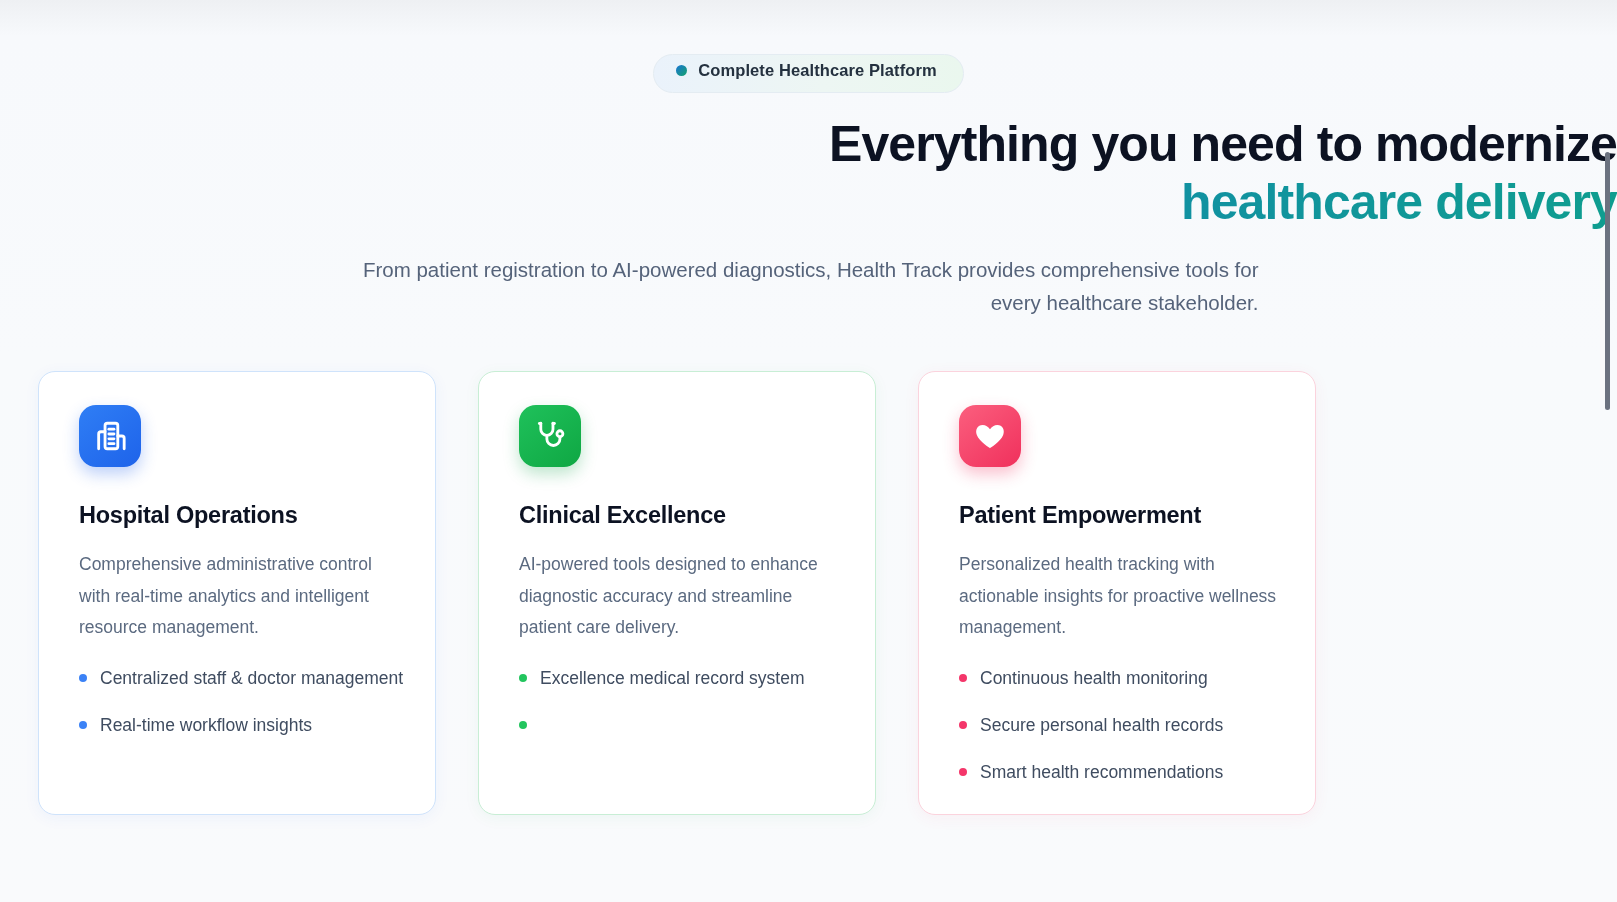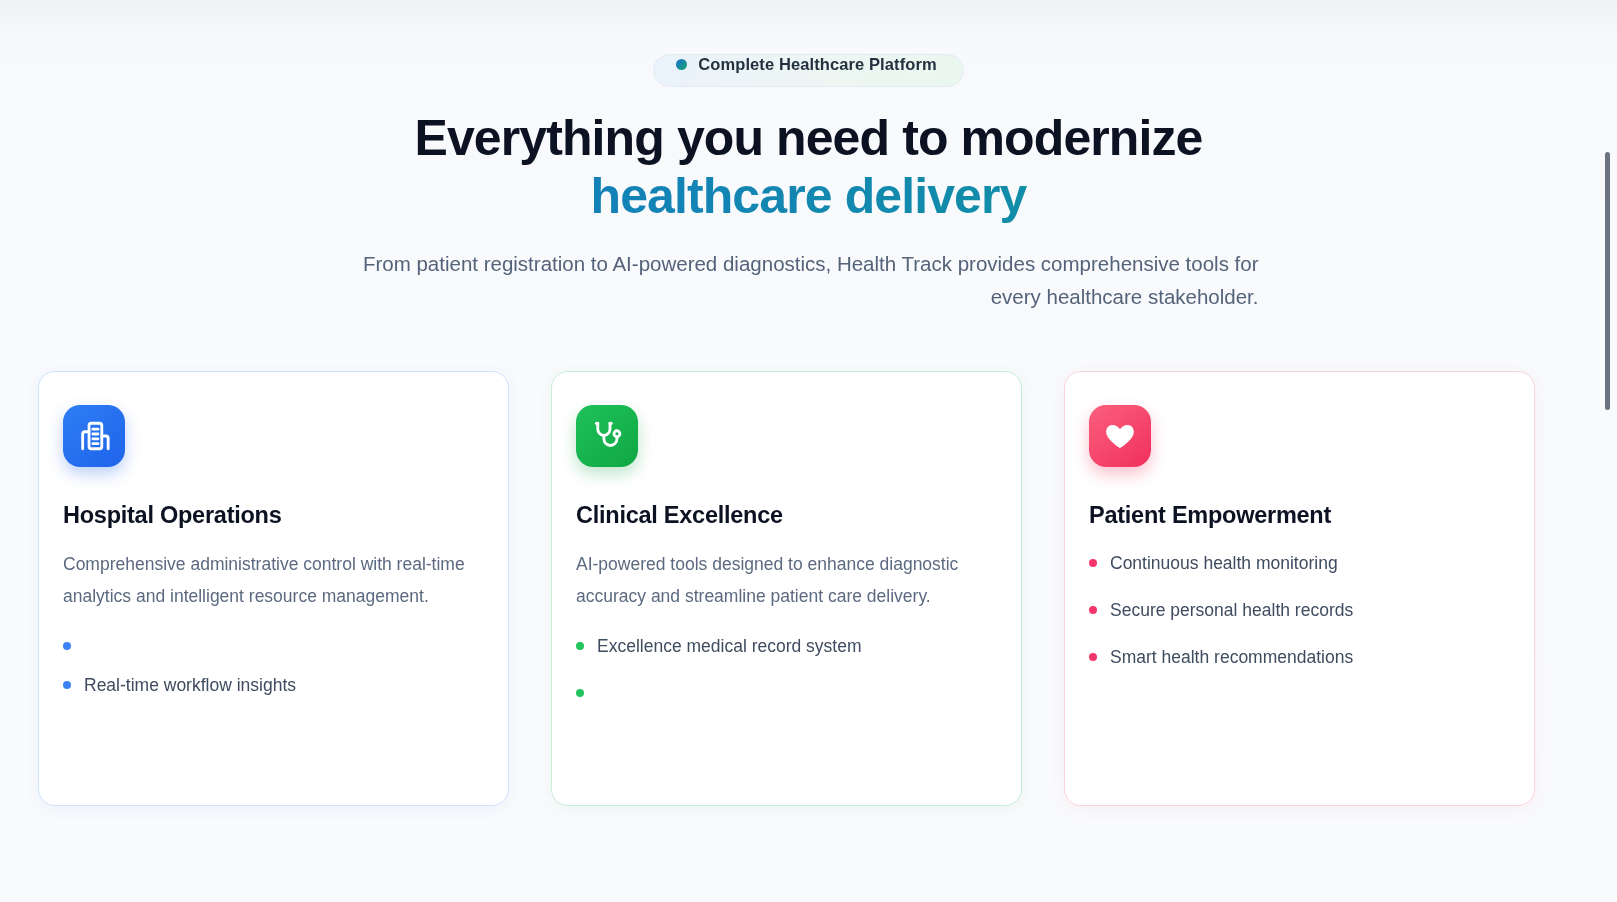--- a/index.html
+++ b/index.html
@@ -26,21 +26,21 @@
   
   .badge-row {
     display: flex;
     justify-content: center;
   }
 
   .badge {
     display: inline-flex;
     align-items: center;
     gap: 11px;
-    padding: 0 26px 12px 22px;
+    padding: 6px 26px 12px 22px;
     border-radius: 999px;
     background: linear-gradient(90deg, #eaf2fb 0%, #edf6f3 55%, #eaf7ee 100%);
     border: 1px solid #e4ecf2;
   }
 
   .badge-dot {
     width: 11px;
     height: 11px;
     border-radius: 50%;
     background: linear-gradient(135deg, #1a73d6 0%, #13a36b 100%);
@@ -51,21 +51,21 @@
     font-size: 16.5px;
     font-weight: 600;
     color: #24313f;
     letter-spacing: .1px;
     white-space: nowrap;
   }
 
   
   .headline {
     margin-top: 22px;
-    text-align: center;
+    text-align: right;
     font-size: 50px;
     line-height: 58px;
     font-weight: 700;
     letter-spacing: -0.9px;
     color: #0c1222;
   }
 
   .headline-line2 {
     display: block;
     background: linear-gradient(90deg, #1470c4 0%, #1385b4 45%, #0f9d8f 100%);
@@ -89,25 +89,25 @@
   .cards {
     position: absolute;
     top: 371px;
     left: 38px;
     width: 1511px;
     display: flex;
     gap: 42px;
   }
 
   .card {
-    width: 471px;
+    width: 398px;
     min-height: 435px;
     background: #ffffff;
     border-radius: 17px;
-    padding: 33px 31px 30px 24px;
+    padding: 33px 31px 30px 40px;
     position: relative;
   }
 
   .card.blue   { border: 1.6px solid #cfe3fb; box-shadow: 0 3px 16px rgba(37,99,235,.055); }
   .card.green  { border: 1.6px solid #c8eed5; box-shadow: 0 3px 16px rgba(22,163,74,.055); }
   .card.pink   { border: 1.6px solid #fbd3dd; box-shadow: 0 3px 16px rgba(236,64,98,.06); }
 
   .card-icon {
     width: 62px;
     height: 62px;
@@ -218,20 +218,21 @@
           <path d="M11.2 10.6h3.6"></path>
           <path d="M11.2 14h3.6"></path>
           <path d="M11.2 17.4h3.6"></path>
         </svg>
       </div>
       <div class="card-title">Hospital Operations</div>
       <div class="card-desc">Comprehensive administrative control with real-time analytics and intelligent resource management.</div>
       <ul class="card-list">
         <li>
           <span class="li-dot blue"></span>
+          <span>Centralized staff &amp; doctor management</span>
         </li>
         <li>
           <span class="li-dot blue"></span>
           <span>Real-time workflow insights</span>
         </li>
       </ul>
     </div>
 
     <div class="card green">
       <div class="card-icon green">
@@ -256,20 +257,21 @@
       </ul>
     </div>
 
     <div class="card pink">
       <div class="card-icon pink">
         <svg width="34" height="34" viewBox="0 0 24 24" fill="#ffffff">
           <path d="M12 20.6s-7.6-4.8-9.3-9.3C1.3 7.6 3.3 4.2 6.8 4.2c2.2 0 3.9 1.3 5.2 3 1.3-1.7 3-3 5.2-3 3.5 0 5.5 3.4 4.1 7.1-1.7 4.5-9.3 9.3-9.3 9.3z"></path>
         </svg>
       </div>
       <div class="card-title">Patient Empowerment</div>
+      <div class="card-desc">Personalized health tracking with actionable insights for proactive wellness management.</div>
       <ul class="card-list">
         <li>
           <span class="li-dot pink"></span>
           <span>Continuous health monitoring</span>
         </li>
         <li>
           <span class="li-dot pink"></span>
           <span>Secure personal health records</span>
         </li>
         <li>

